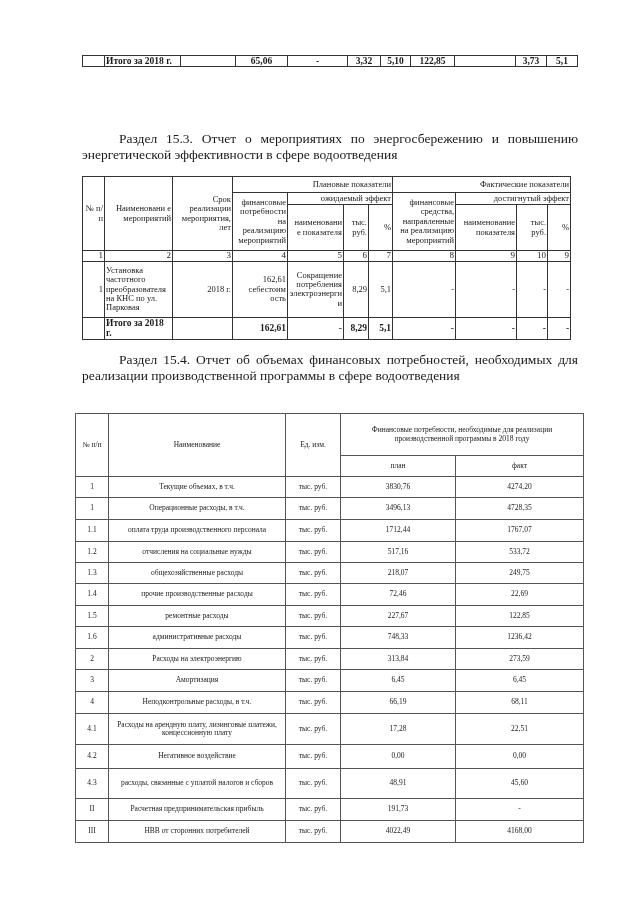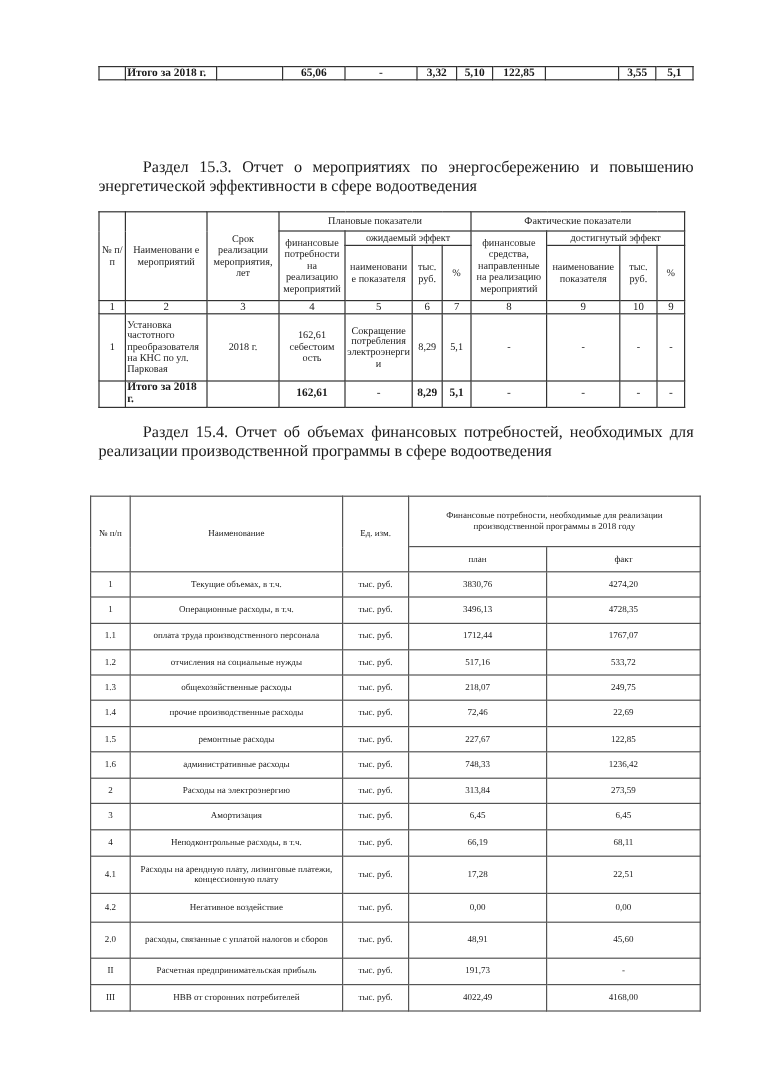--- a/index.html
+++ b/index.html
@@ -3,21 +3,21 @@
 <meta charset="utf-8">
 <style>
   html, body { margin:0; padding:0; background:#ffffff; }
   body { width:640px; height:905px; position:relative; overflow:hidden;
          font-family:"Liberation Serif", "DejaVu Serif", serif; color:#1a1a1a; }
   table { border-collapse:collapse; position:absolute; table-layout:fixed; }
   td { border:1px solid #333; padding:0 1px; vertical-align:middle; text-align:center; line-height:1.1; overflow:hidden; }
   .t1 td { font-size:9px; }
   .t1 .name { text-align:left; vertical-align:top; }
   .t1 .tot td { font-weight:bold; font-size:9.5px; }
-  .t2 td { font-size:8.5px; }
+  .t2 td { font-size:8.5px;text-align:right; }
   .t2 .name { text-align:left; }
   .t2 .nums td { font-size:9px; height:6px; }
   .t2 .tot td { font-weight:bold; font-size:9.5px; }
   .t3 td { font-size:7.5px; border-color:#555; }
   .heading { position:absolute; font-size:13.5px; line-height:16px; text-align:justify; }
   .heading .indent { display:inline-block; width:37px; }
 </style>
 </head>
 <body>
 
@@ -39,21 +39,21 @@
   <tr class="tot" style="height:11px">
     <td></td>
     <td style="text-align:left">Итого за 2018 г.</td>
     <td></td>
     <td>65,06</td>
     <td>-</td>
     <td>3,32</td>
     <td>5,10</td>
     <td>122,85</td>
     <td></td>
-    <td>3,55</td>
+    <td>3,73</td>
     <td>5,1</td>
   </tr>
 </tbody>
   </table>
 
 <div class="heading" style="left:82px; top:131px; width:496px;">
   <span class="indent"></span><span>Раздел 15.3.  Отчет о мероприятиях по энергосбережению и повышению энергетической эффективности в сфере водоотведения</span>
 </div>
 
 <table class="t2" style="left:82px; top:176px; width:488px;">
@@ -242,21 +242,21 @@
         <td>22,51</td>
       </tr>
   <tr style="height:24px">
         <td>4.2</td>
         <td>Негативное воздействие</td>
         <td>тыс. руб.</td>
         <td>0,00</td>
         <td>0,00</td>
       </tr>
   <tr style="height:30px">
-        <td>2.0</td>
+        <td>4.3</td>
         <td>расходы, связанные с уплатой налогов и сборов</td>
         <td>тыс. руб.</td>
         <td>48,91</td>
         <td>45,60</td>
       </tr>
   <tr style="height:22px">
         <td>II</td>
         <td>Расчетная предпринимательская прибыль</td>
         <td>тыс. руб.</td>
         <td>191,73</td>

